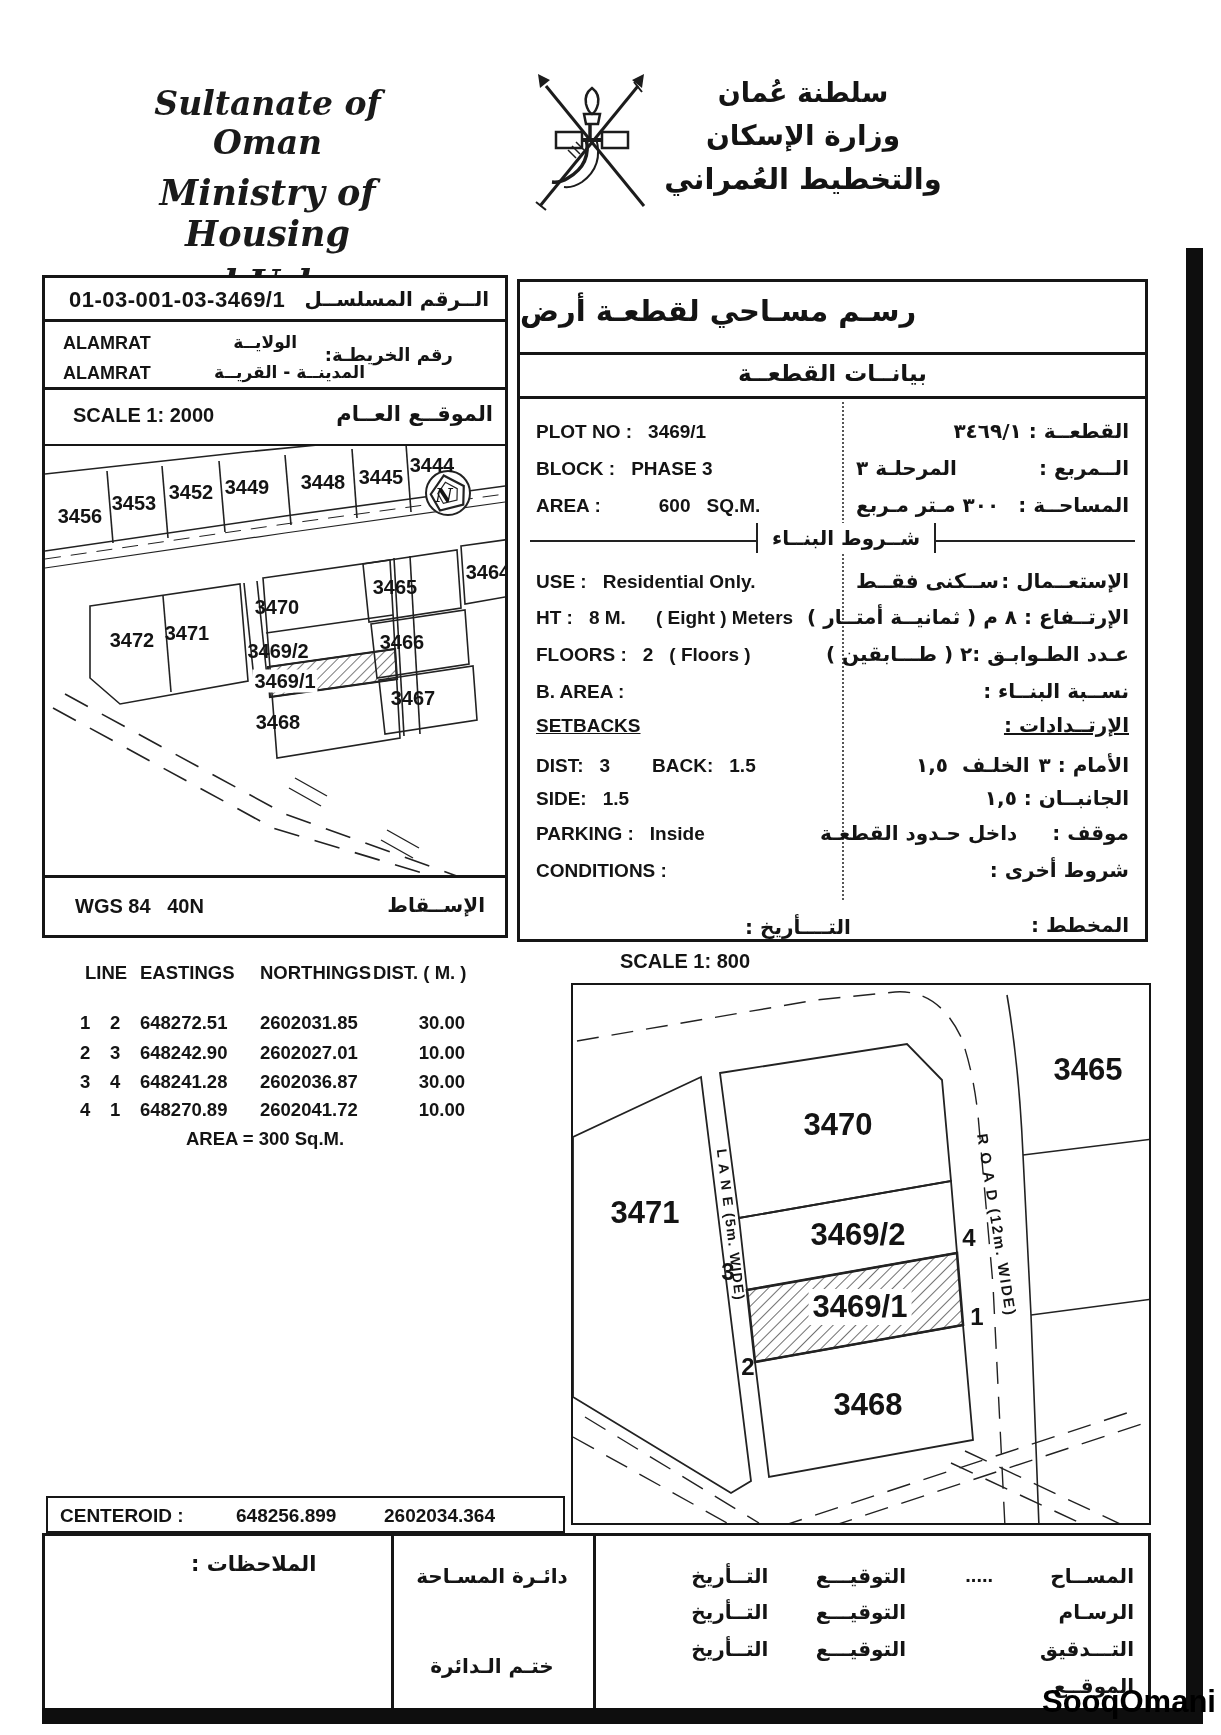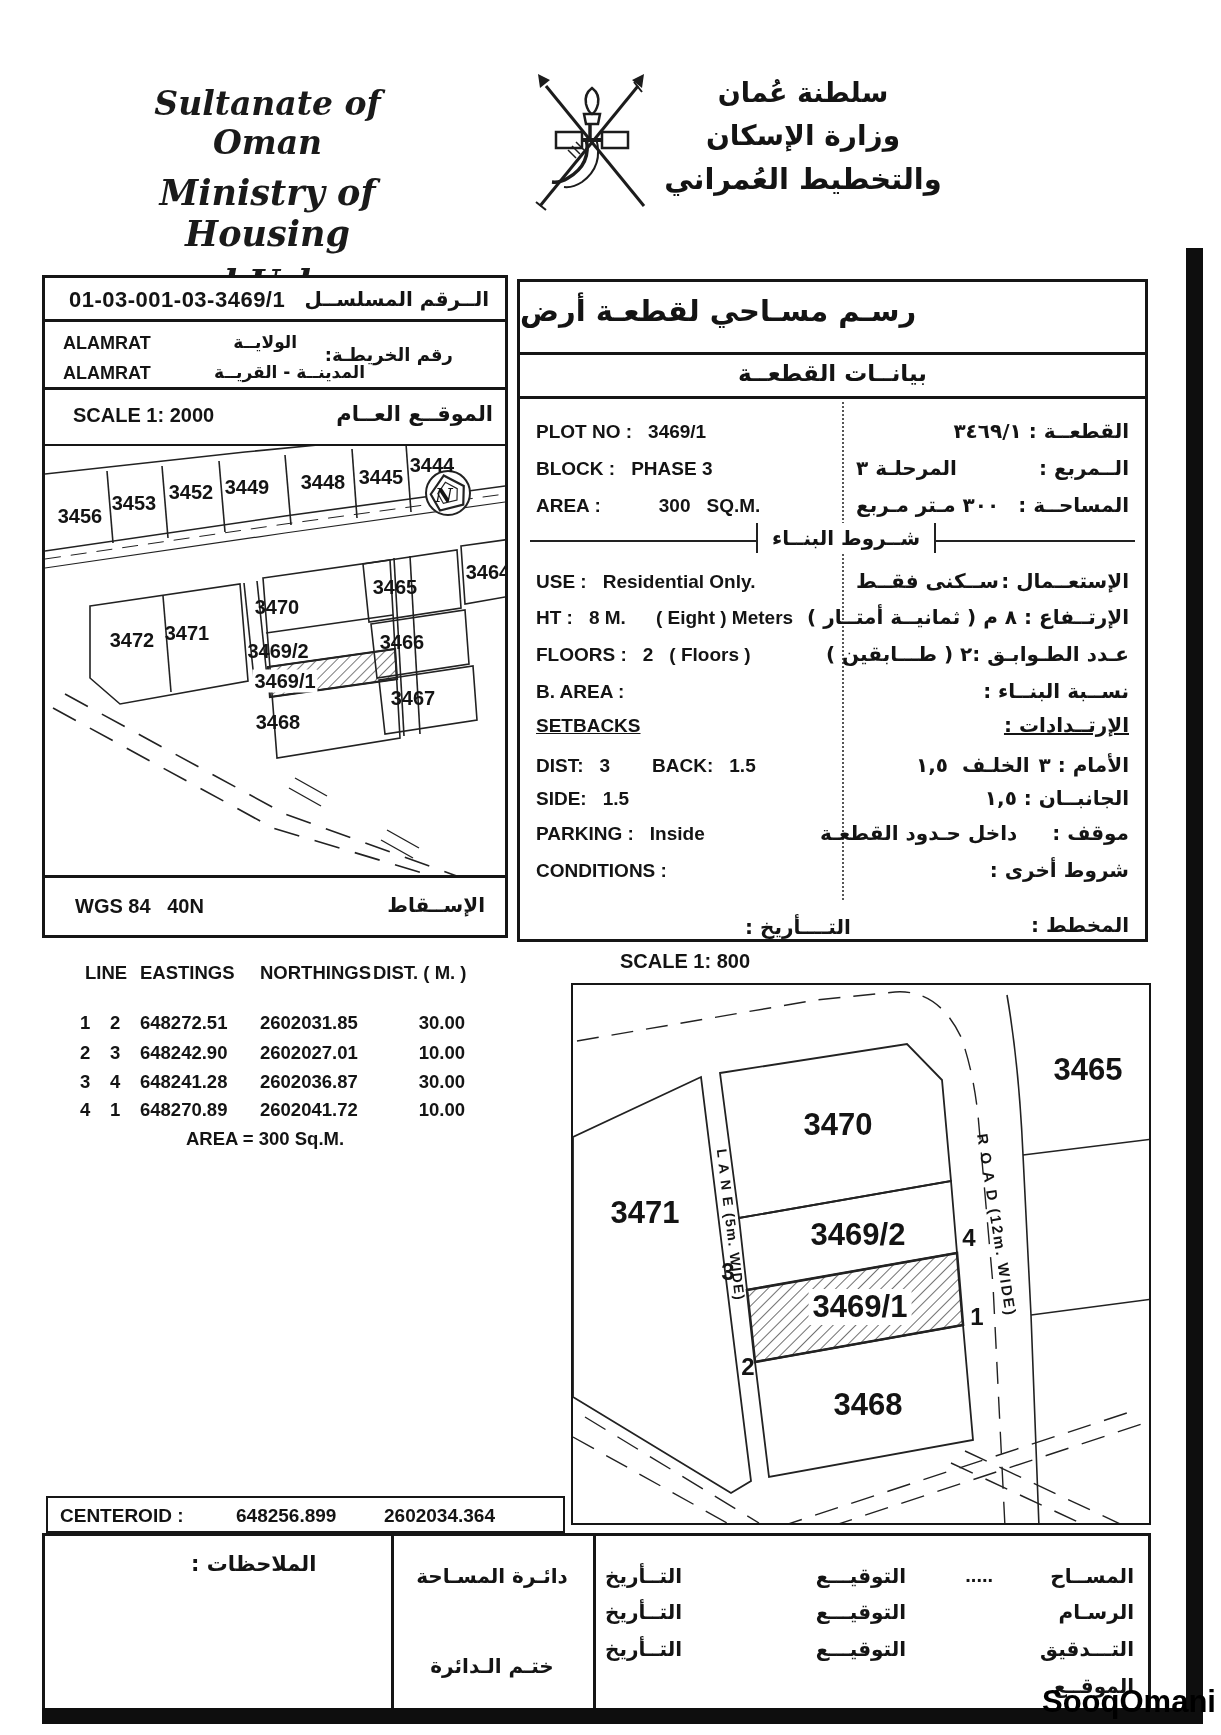--- a/index.html
+++ b/index.html
@@ -89,21 +89,21 @@
   #footer{left:42px;top:1533px;width:1109px;height:179px}
   #fv1{left:346px;top:0;bottom:0;border-left:3px solid #161616}
   #fv2{left:548px;top:0;bottom:0;border-left:3px solid #161616}
   #notesLab{left:146px;top:16px;font-size:21px}
   #deptLab{left:352px;top:28px;width:190px;text-align:center;font-size:20px}
   #stampLab{left:352px;top:118px;width:190px;text-align:center;font-size:20px}
   .frow{position:absolute;left:560px;right:14px;display:flex;direction:rtl;font-size:20px}
   .frow .role{width:150px}
   .frow .dots{width:60px;text-align:center;font-family:"Liberation Sans",sans-serif}
   .frow .sig{width:215px;text-align:center}
-  .frow .date{width:190px;text-align:left}
+  .frow .date{width:190px;text-align:right}
 
   
   #rightBar{left:1186px;top:248px;width:17px;height:1474px;background:#0e0e0e}
   #bottomBar{left:42px;top:1708px;width:1161px;height:16px;background:#0e0e0e}
   #wmark{left:1042px;top:1684px;font-size:31px;font-weight:bold;color:#000000;z-index:9}
   svg{position:absolute;left:0;top:0}
 </style>
 </head>
 <body>
 
@@ -242,21 +242,21 @@
     <span>BLOCK :</span>
     <span>PHASE 3</span>
   </div>
   <div class="arow" style="top:174px">
     <span class="ar">الــمربع :</span>
     <span class="ar">المرحلـة ٣</span>
   </div>
 
   <div class="erow" style="top:213px">
     <span>AREA :</span>
-    <span style="margin-left:42px">300</span>
+    <span style="margin-left:42px">600</span>
     <span>SQ.M.</span>
   </div>
   <div class="arow" style="top:211px">
     <span class="ar">المساحــة :</span>
     <span class="ar">٣٠٠ مـتر مـربع</span>
   </div>
 
   <div class="abs" id="bcLine"></div>
   <div class="abs ar" id="bcLab">شــروط البنــاء</div>
 

